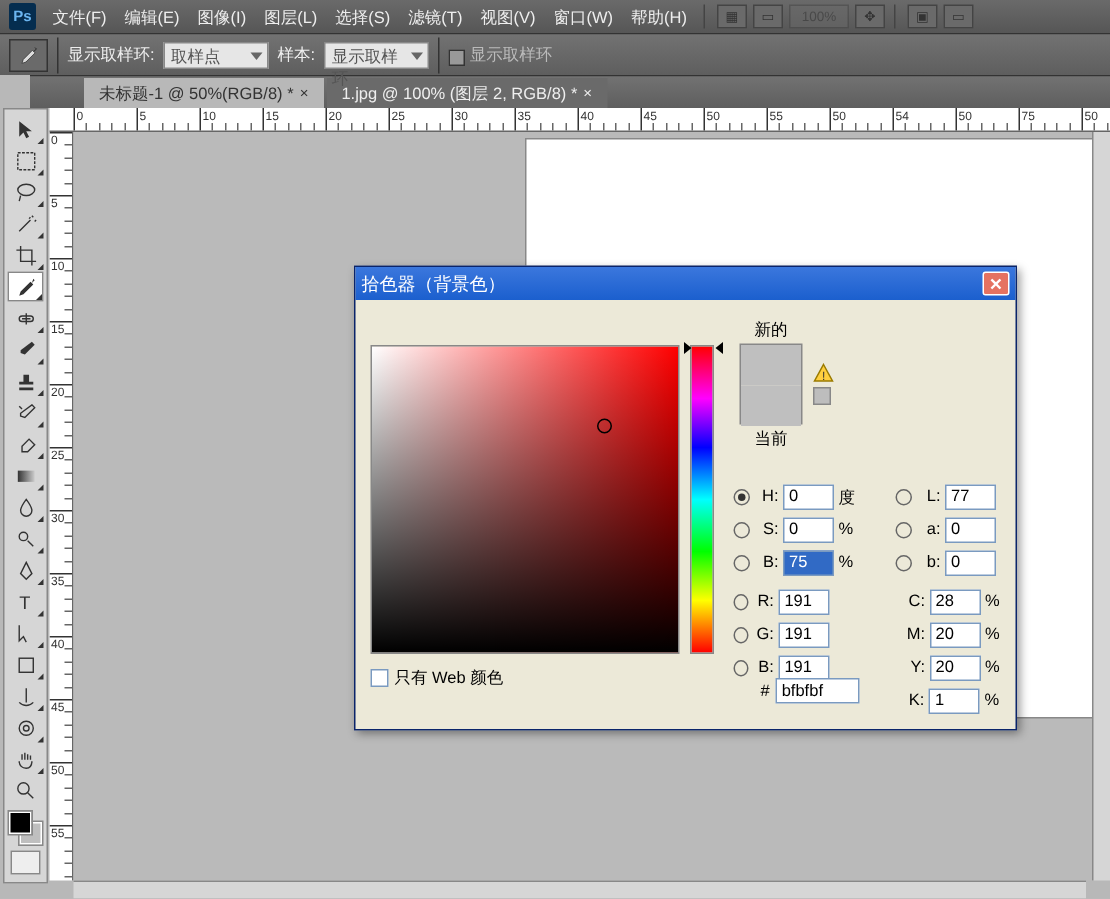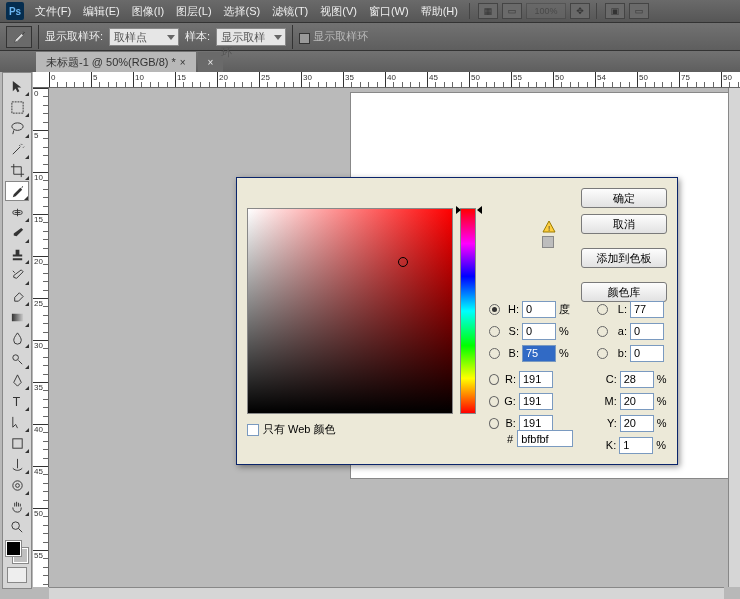--- a/index.html
+++ b/index.html
@@ -17,21 +17,21 @@
 .optbar { height: 28px; background: linear-gradient(#727272,#5e5e5e); display:flex; align-items:center; padding:0 6px; gap:6px; border-top:1px solid #333; color:#eee; font-size:11px;}
 .opt-tool { width:26px; height:22px; background:#6a6a6a; border:1px solid #333; display:flex; align-items:center; justify-content:center;}
 .opt-eyedrop svg{width:14px;height:14px;}
 .optbar .divider{width:1px;height:24px;background:#333;}
 .opt-label { color:#eee; }
 .opt-dd { height:18px; background:#e6e6e6; border:1px solid #888; font-size:11px; color:#555; padding:1px 16px 1px 4px; position:relative;}
 .opt-dd::after{content:""; position:absolute; right:3px; top:6px; border-left:4px solid transparent; border-right:4px solid transparent; border-top:5px solid #666;}
 .opt-chk { width:11px; height:11px; background:#999; border:1px solid #333; display:inline-block; vertical-align:middle; margin-right:3px;}
 
 
-.tabstrip { height: 22px; background: linear-gradient(#727272,#5e5e5e); display:flex; align-items:flex-end; padding-left:36px; font-size:11px; border-top:1px solid #333;}
+.tabstrip { height: 22px; background: linear-gradient(#727272,#5e5e5e); display:flex; align-items:flex-end; padding-left:36px; font-size:11px; border-top:1px solid #333;margin-left:20px;}
 .tab { height:20px; padding:3px 10px; color:#eee; background:#6a6a6a; margin-right:2px; display:flex; align-items:center; gap:4px;}
 .tab.active { background:#b8b8b8; color:#333;}
 .tab-close { font-size:10px; }
 
 
 .hruler { position:absolute; left:33px; top:72px; right:0; height:16px; background:#fff; border-bottom:1px solid #666; overflow:hidden;}
 .hruler .tick { position:absolute; top:0; height:16px; border-left:1px solid #333; font-size:8px; color:#333; padding-left:1px; padding-top:1px;}
 .hruler .minor { position:absolute; top:10px; height:6px; border-left:1px solid #666;}
 
 
@@ -147,20 +147,21 @@
       <span>显示取样环</span>
     </label>
 </div>
 
 <div class="tabstrip">
   <div class="tab active">
       <span>未标题-1 @ 50%(RGB/8) *</span>
       <span class="tab-close">×</span>
     </div>
   <div class="tab">
+      <span>1.jpg @ 100% (图层 2, RGB/8) *</span>
       <span class="tab-close">×</span>
     </div>
 </div>
 
 <div class="hruler" id="hruler">
     <div class="tick" style="left: 16px;">0</div>
     <div class="minor" style="left: 24.4px;"></div>
     <div class="minor" style="left: 32.8px;"></div>
     <div class="minor" style="left: 41.2px;"></div>
     <div class="minor" style="left: 49.6px;"></div>
@@ -456,43 +457,47 @@
     <div class="vminor" style="top: 495.6px;"></div>
   </div>
 
 <div class="canvas-bg">
   <div class="document"></div>
 </div>
 <div class="hscroll"></div>
 <div class="vscroll-area"></div>
 
 <div class="dialog">
+  <div class="dlg-title">
+    <span>拾色器（背景色）</span>
+    <div class="dlg-close">✕</div>
+  </div>
   <div class="dlg-body">
 
     <div class="colorfield">
       <div class="cf-cursor"></div>
     </div>
     <div class="huebar"></div>
     <div class="hue-ptr"></div>
     <div class="hue-ptr2"></div>
 
+    <div class="newcur">
+      <div class="nc-lbl">新的</div>
+      <div class="nc-box">
+        <div class="nc-top"></div>
+        <div class="nc-bot"></div>
+      </div>
+      <div class="nc-lbl2">当前</div>
+    </div>
     <div class="warn-ico"><svg viewBox="0 0 14 14">
           <path d="M7 1l6 11H1z" fill="#ffcf3f" stroke="#9a7b00"></path>
           <text x="6" y="11" font-size="8" fill="#333">!</text>
         </svg></div>
     <div class="warn-sw"></div>
 
-    <div class="dlg-btns">
-      <div class="dlg-btn">确定</div>
-      <div class="dlg-btn">取消</div>
-      <div style="height:8px"></div>
-      <div class="dlg-btn">添加到色板</div>
-      <div style="height:8px"></div>
-      <div class="dlg-btn">颜色库</div>
-    </div>
 
     <div class="fields">
       <div class="frow">
         <span class="radio sel"></span>
         <span class="flabel">H:</span>
         <input class="finput" value="0" style="">
         <span class="funit">度</span>
         <span class="fgap"></span>
         <span class="radio"></span>
         <span class="flabel2">L:</span>

